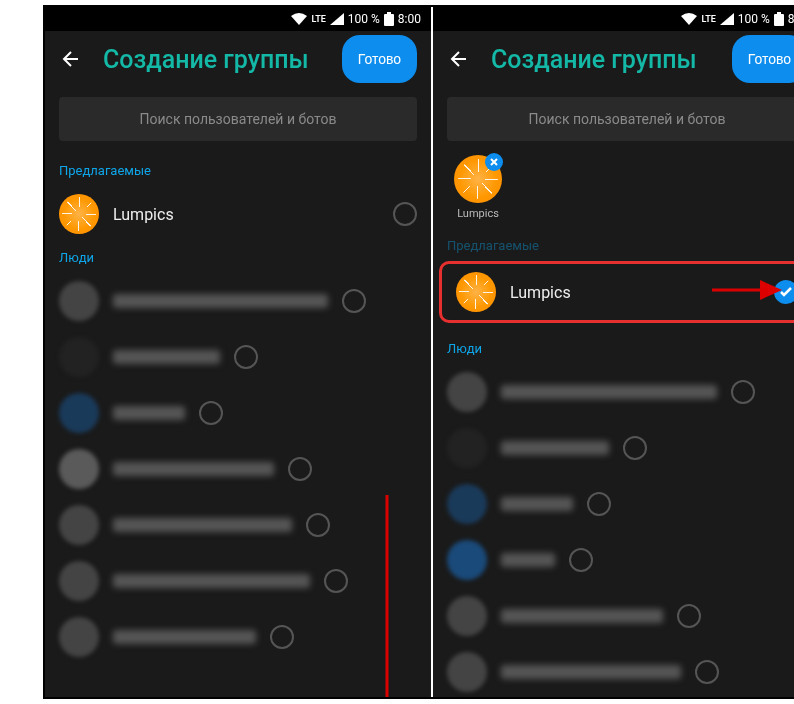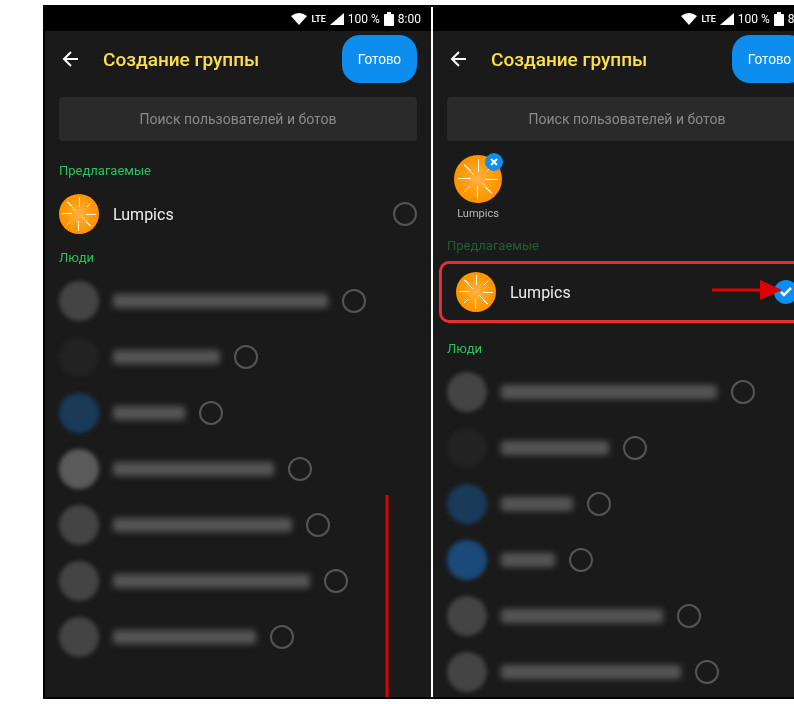--- a/index.html
+++ b/index.html
@@ -51,22 +51,22 @@
       align-items: center;
       padding: 0 14px;
       background: #1a1a1a;
     }
     .back-arrow {
       width: 24px;
       height: 24px;
       margin-right: 20px;
     }
     .header-title {
-      color: #fde047;
-      font-size: 19px;
+      color: #14b8a6;
+      font-size: 25px;
       font-weight: 500;
       flex: 1;
     }
     .done-btn {
       background: #0d8dee;
       color: #fff;
       border: none;
       border-radius: 18px;
       padding: 16px 16px;
       font-size: 14px;
@@ -112,21 +112,21 @@
       justify-content: center;
       color: #fff;
       font-size: 11px;
     }
     .chip-label {
       color: #bbb;
       font-size: 11px;
       margin-top: 4px;
     }
     .section-header {
-      color: #22c55e;
+      color: #0ea5e9;
       font-size: 13px;
       padding: 8px 14px;
     }
     .scroll-body {
       flex:1;
       overflow:hidden;
       position: relative;
     }
     .contact-row {
       display: flex;

